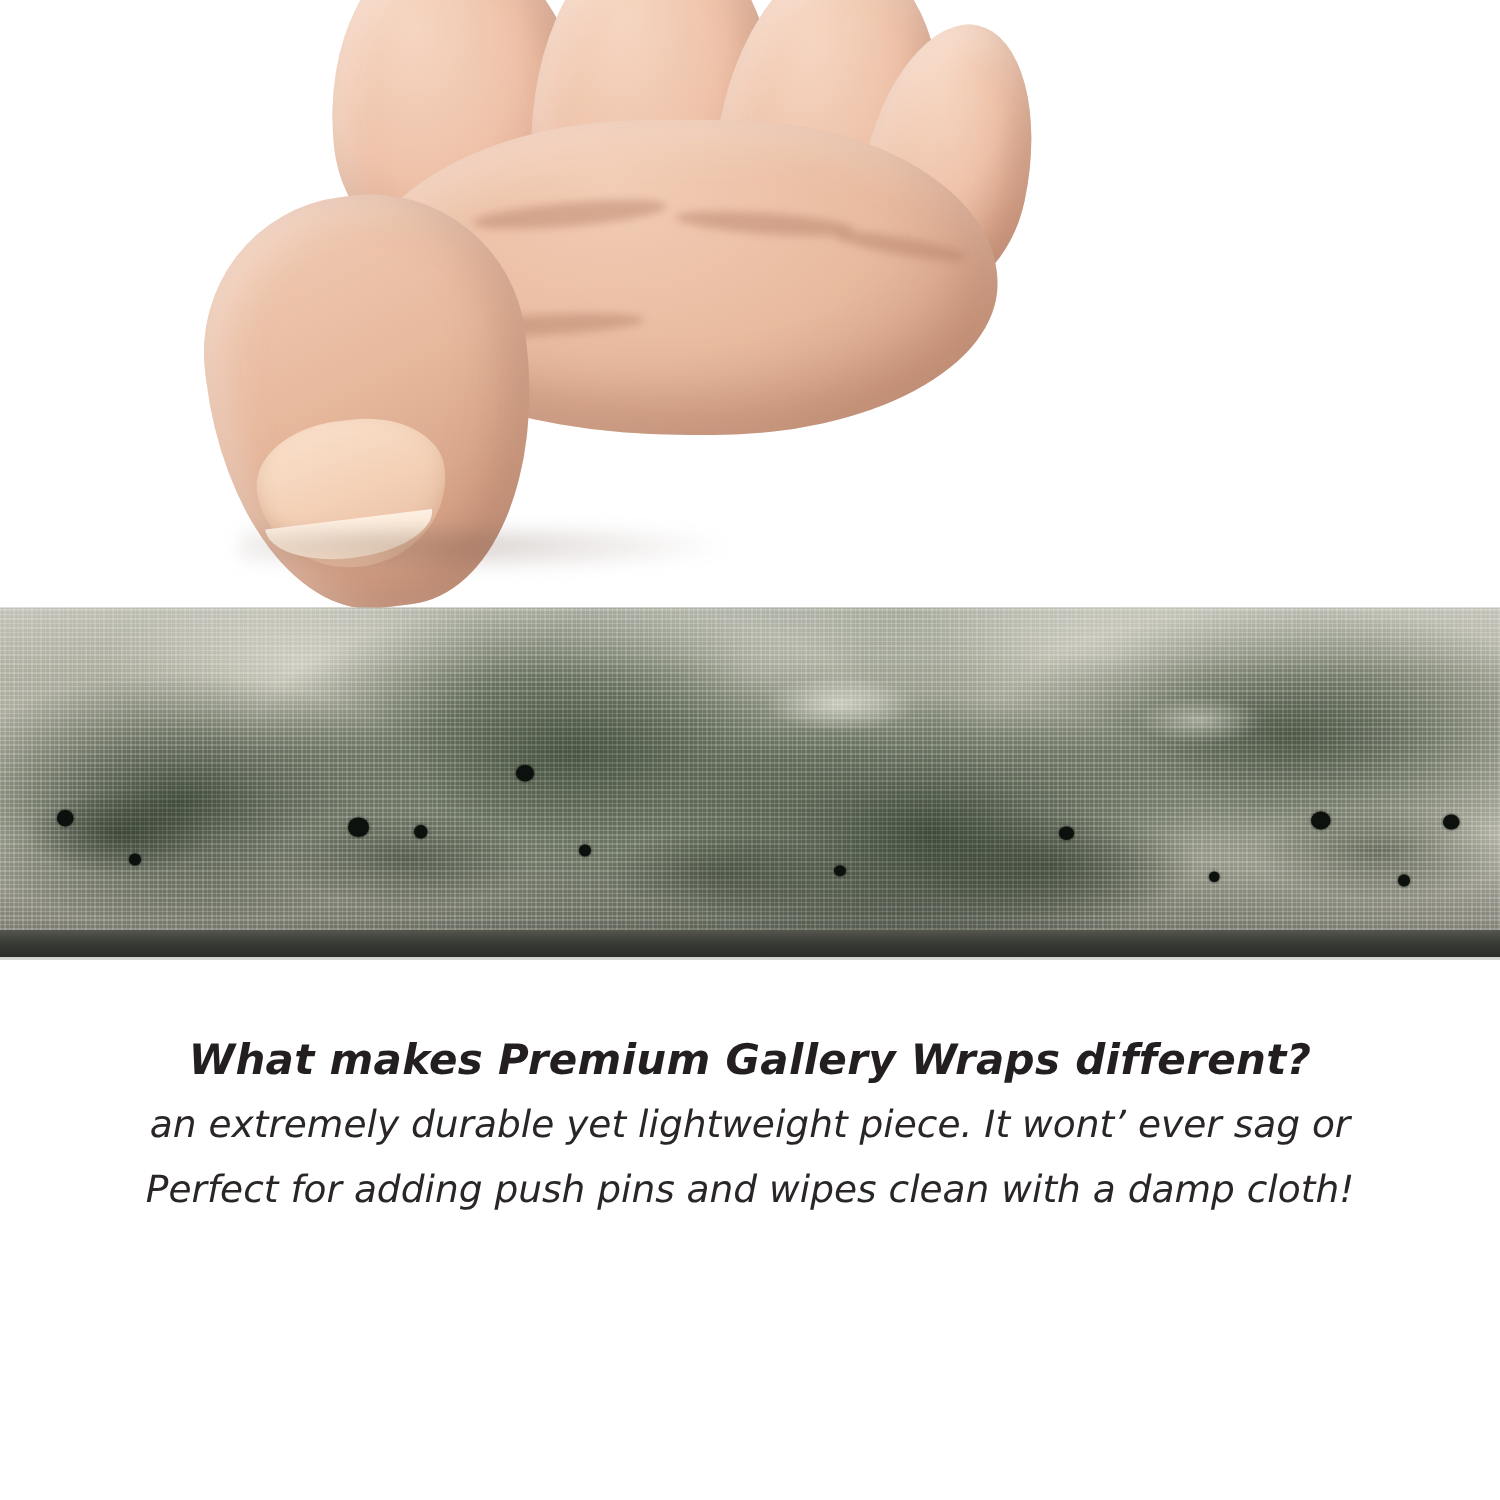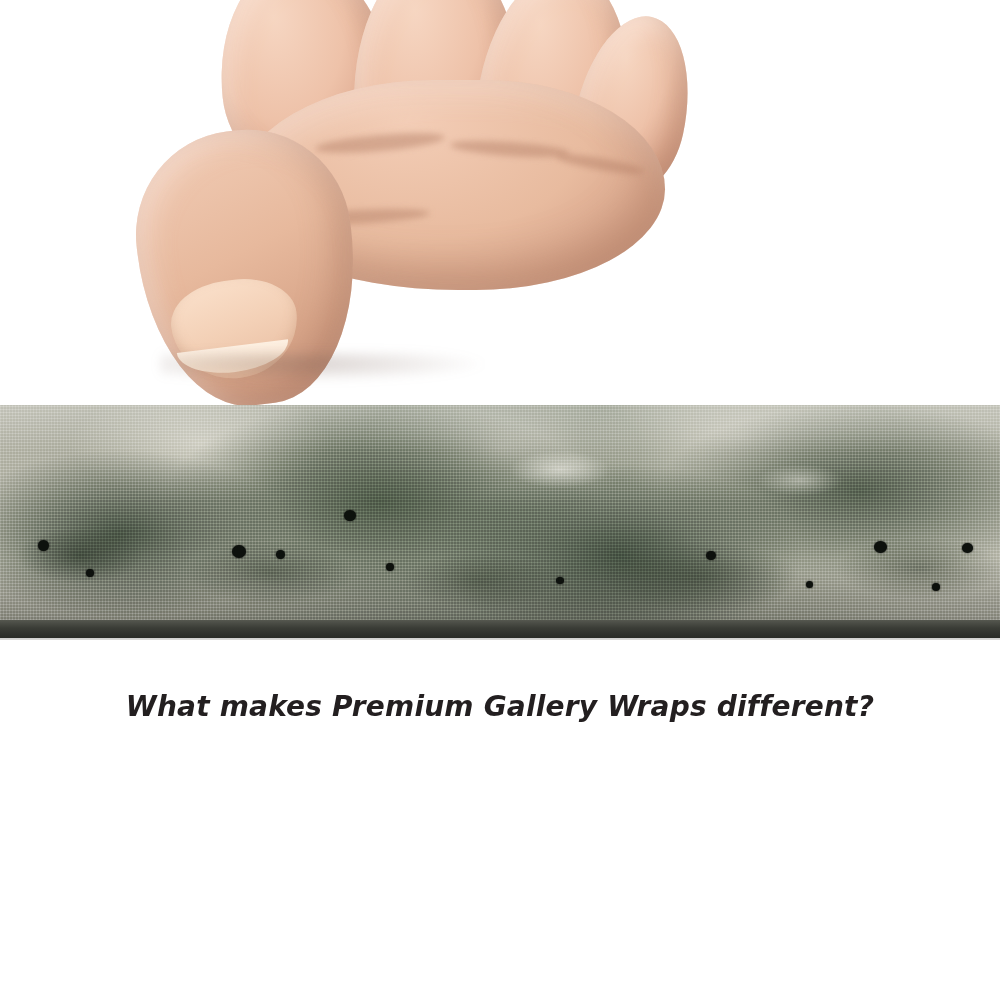--- a/index.html
+++ b/index.html
@@ -249,16 +249,18 @@
       <div class="speck" style="left:932px; top:178px; width:8px;  height:8px;"></div>
     </div>
 
     <div class="strip-bottom-edge"></div>
     <div class="strip-bottom-shadow"></div>
   </div>
 
   <div class="caption">
     <div class="caption-title">What makes Premium Gallery Wraps different?</div>
     <div class="caption-body">
+      <p>an extremely durable yet lightweight piece. It wont’ ever sag or</p>
+      <p class="caption-last">Perfect for adding push pins and wipes clean with a damp cloth!</p>
     </div>
   </div>
 
 </div>
 
 </body></html>

